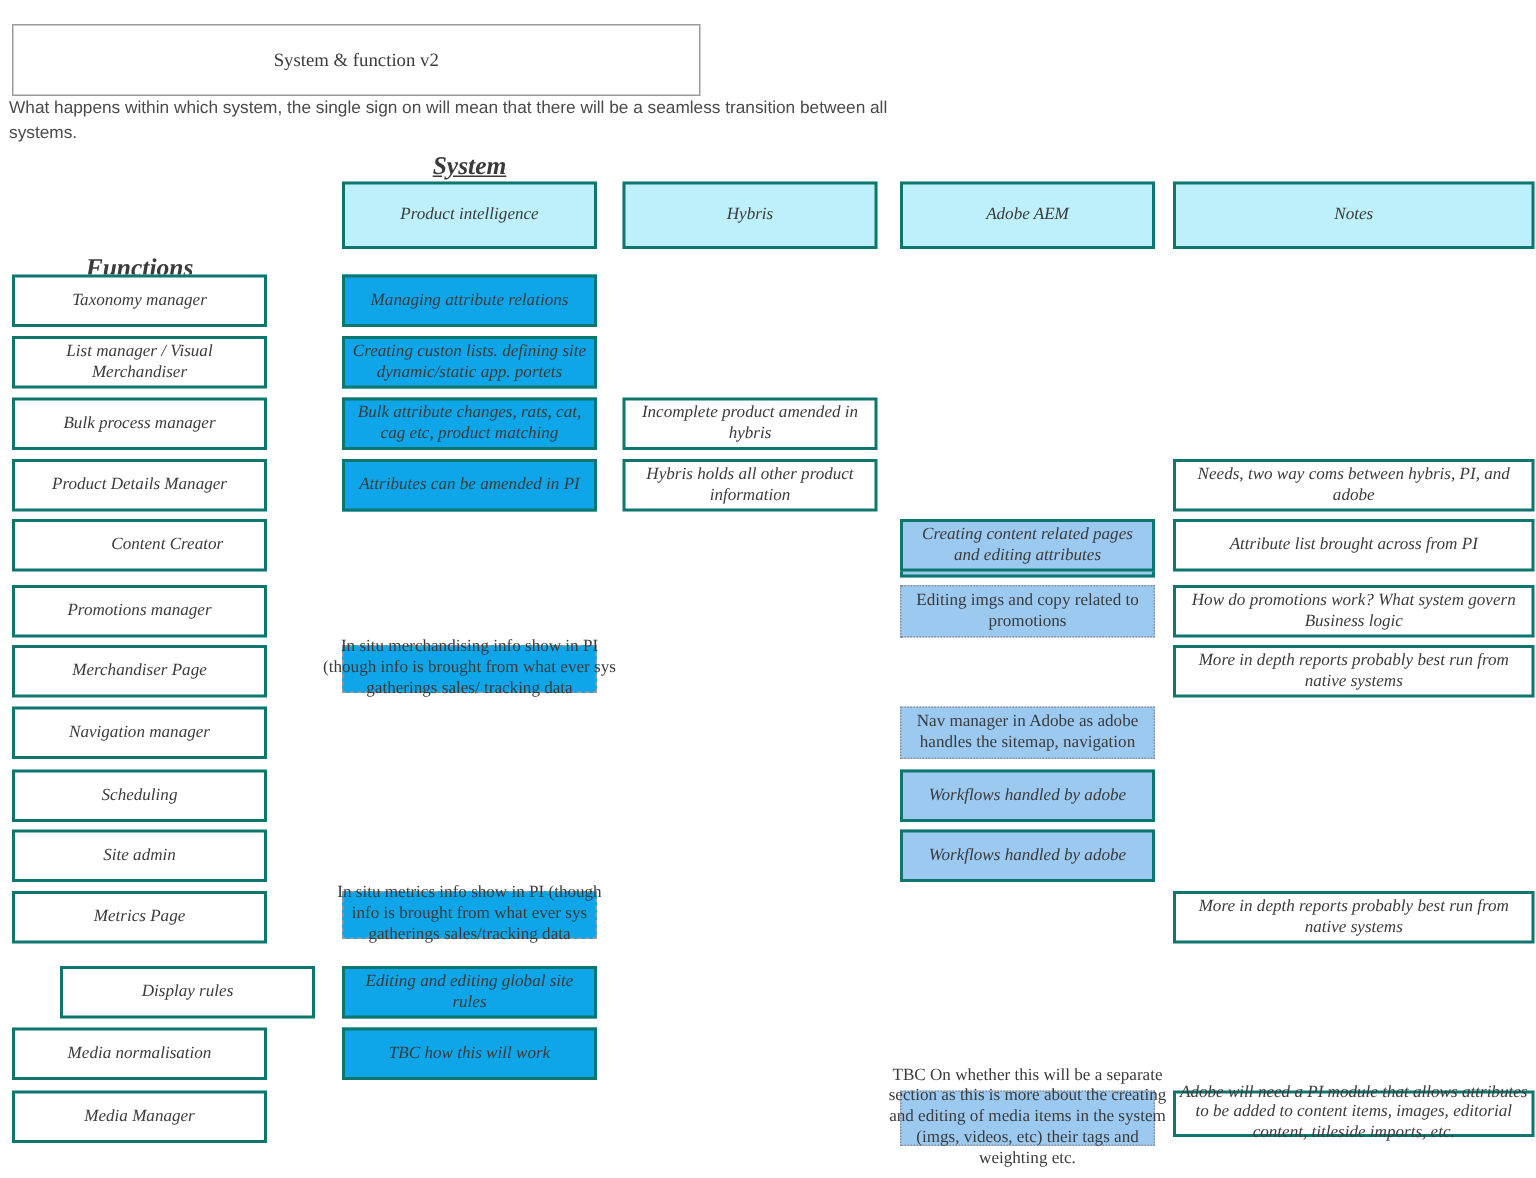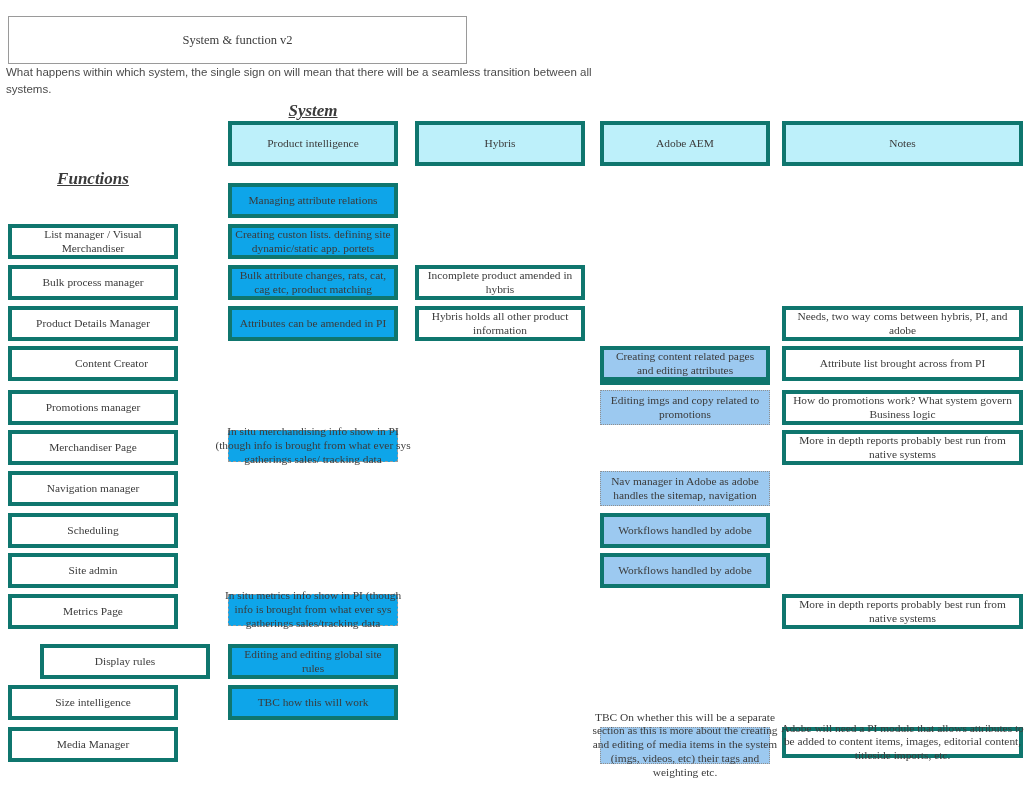--- a/index.html
+++ b/index.html
@@ -100,21 +100,21 @@
   }
   .node.overflow.wide .label { width: 243px; }
 
   
   .fill-white { background: #ffffff; }
   .fill-cyan  { background: #bdf0fa; }
   .fill-pink  { background: #0ea5e9; }
   .fill-blue  { background: #9cc9f0; }
 
   
-  .bd-solid  { border: 4px solid #0f766e; }
+  .bd-solid  { border: 2px solid #0f766e; font-style: italic; }
   .bd-dashed { border: 1px dashed #9a9a9a; }
   .bd-dotted { border: 1px dotted #8f8f8f; }
 </style>
 </head>
 <body>
 
 <div class="canvas">
 
   <div class="title-box">
     <span class="txt">System &amp; function v2</span>
@@ -131,20 +131,23 @@
   <div class="node fill-cyan bd-solid" style="left:415px; top:121px; width:170px; height:45px;">
     <span class="label">Hybris</span>
   </div>
   <div class="node fill-cyan bd-solid" style="left:600px; top:121px; width:170px; height:45px;">
     <span class="label">Adobe AEM</span>
   </div>
   <div class="node fill-cyan bd-solid" style="left:782px; top:121px; width:241px; height:45px;">
     <span class="label">Notes</span>
   </div>
 
+  <div class="node fill-white bd-solid" style="left:8px; top:183px; width:170px; height:35px;">
+    <span class="label">Taxonomy manager</span>
+  </div>
   <div class="node fill-white bd-solid" style="left:8px; top:224px; width:170px; height:35px;">
     <span class="label">List manager / Visual Merchandiser</span>
   </div>
   <div class="node fill-white bd-solid" style="left:8px; top:265px; width:170px; height:35px;">
     <span class="label">Bulk process manager</span>
   </div>
   <div class="node fill-white bd-solid" style="left:8px; top:306px; width:170px; height:35px;">
     <span class="label">Product Details Manager</span>
   </div>
   <div class="node fill-white bd-solid" style="left:8px; top:346px; width:170px; height:35px;padding-left:40px;">
@@ -165,21 +168,21 @@
   <div class="node fill-white bd-solid" style="left:8px; top:553px; width:170px; height:35px;">
     <span class="label">Site admin</span>
   </div>
   <div class="node fill-white bd-solid" style="left:8px; top:594px; width:170px; height:35px;">
     <span class="label">Metrics Page</span>
   </div>
   <div class="node fill-white bd-solid" style="left:8px; top:644px; width:170px; height:35px;margin-left:32px;">
     <span class="label">Display rules</span>
   </div>
   <div class="node fill-white bd-solid" style="left:8px; top:685px; width:170px; height:35px;">
-    <span class="label">Size intelligence</span>
+    <span class="label">Media normalisation</span>
   </div>
   <div class="node fill-white bd-solid" style="left:8px; top:727px; width:170px; height:35px;">
     <span class="label">Media Manager</span>
   </div>
 
   <div class="node fill-pink bd-solid" style="left:228px; top:183px; width:170px; height:35px;">
     <span class="label">Managing attribute relations</span>
   </div>
   <div class="node fill-pink bd-solid" style="left:228px; top:224px; width:170px; height:35px;">
     <span class="label">Creating custon lists. defining site dynamic/static app. portets</span>

